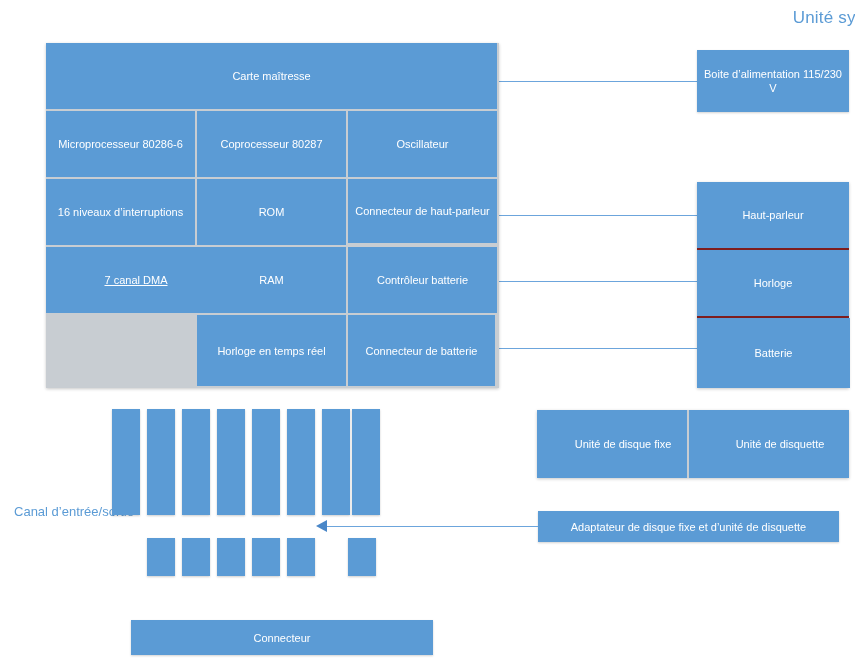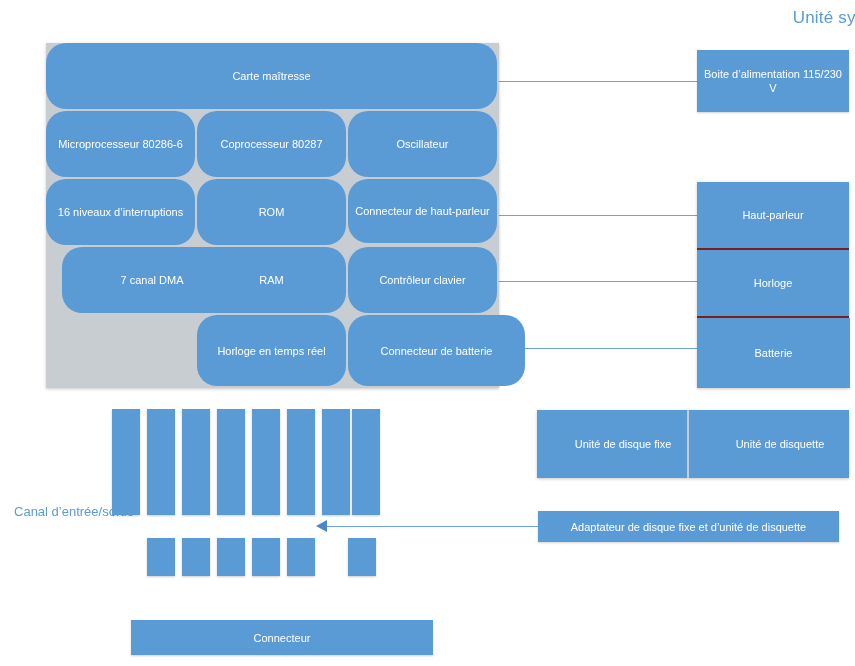--- a/index.html
+++ b/index.html
@@ -48,21 +48,21 @@
   
   #main-table {
     position: absolute;
     left: 46px;
     top: 43px;
     width: 453px;
     height: 345px;
     background: #C8CDD2;
     box-shadow: 0 1px 3px rgba(0,0,0,0.22);
   }
-  #main-table .cell { box-shadow: none; border-radius: 20px; }
+  #main-table .cell { box-shadow: none; }
 
   
   #right-stack {
     position: absolute;
     left: 697px;
     top: 182px;
     width: 152px;
     height: 206px;
     background: #7f1d1d;
     box-shadow: 0 1px 3px rgba(0,0,0,0.22);
@@ -143,26 +143,26 @@
     <div class="cell" style="left:0px; top:0px; width:451px; height:66px; font-size:11px;">Carte maîtresse</div>
 
     <div class="cell" style="left:0px; top:68px; width:149px; height:66px;">Microprocesseur 80286-6</div>
     <div class="cell" style="left:151px; top:68px; width:149px; height:66px;">Coprocesseur 80287</div>
     <div class="cell" style="left:302px; top:68px; width:149px; height:66px;text-align:right;">Oscillateur</div>
 
     <div class="cell" style="left:0px; top:136px; width:149px; height:66px;">16 niveaux d’interruptions</div>
     <div class="cell" style="left:151px; top:136px; width:149px; height:66px;">ROM</div>
     <div class="cell" style="left:302px; top:136px; width:149px; height:64px;">Connecteur de haut-parleur</div>
 
-    <div class="cell" style="left:16px; top:204px; width:180px; height:66px;">7 canal DMA</div>
+    <div class="cell" style="left:0px; top:204px; width:180px; height:66px;text-decoration:underline;">7 canal DMA</div>
     <div class="cell" style="left:151px; top:204px; width:149px; height:66px;">RAM</div>
-    <div class="cell" style="left:302px; top:204px; width:149px; height:66px;">Contrôleur clavier</div>
+    <div class="cell" style="left:302px; top:204px; width:149px; height:66px;">Contrôleur batterie</div>
 
     <div class="cell" style="left:151px; top:272px; width:149px; height:71px;">Horloge en temps réel</div>
-    <div class="cell" style="left:302px; top:272px; width:177px; height:71px;text-align:center;">Connecteur de batterie</div>
+    <div class="cell" style="left:302px; top:272px; width:147px; height:71px;text-align:center;">Connecteur de batterie</div>
   </div>
 
   <div class="cell" style="left:697px; top:50px; width:152px; height:62px;">Boite d’alimentation 115/230 V</div>
 
   <div id="right-stack">
     <div class="cell" style="left:0px; top:0px; width:152px; height:66px;">Haut-parleur</div>
     <div class="cell" style="left:0px; top:68px; width:152px; height:66px;">Horloge</div>
     <div class="cell" style="left:0px; top:136px; width:153px; height:70px;">Batterie</div>
   </div>
 

